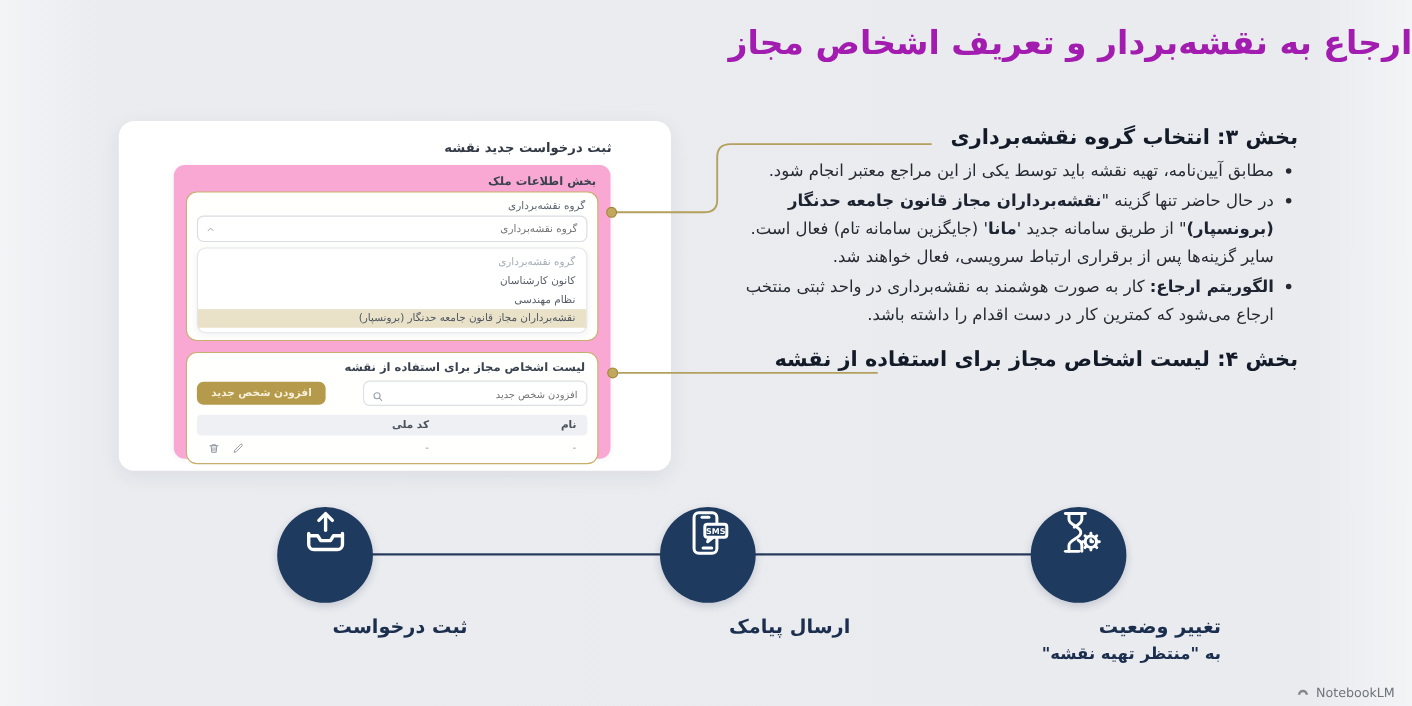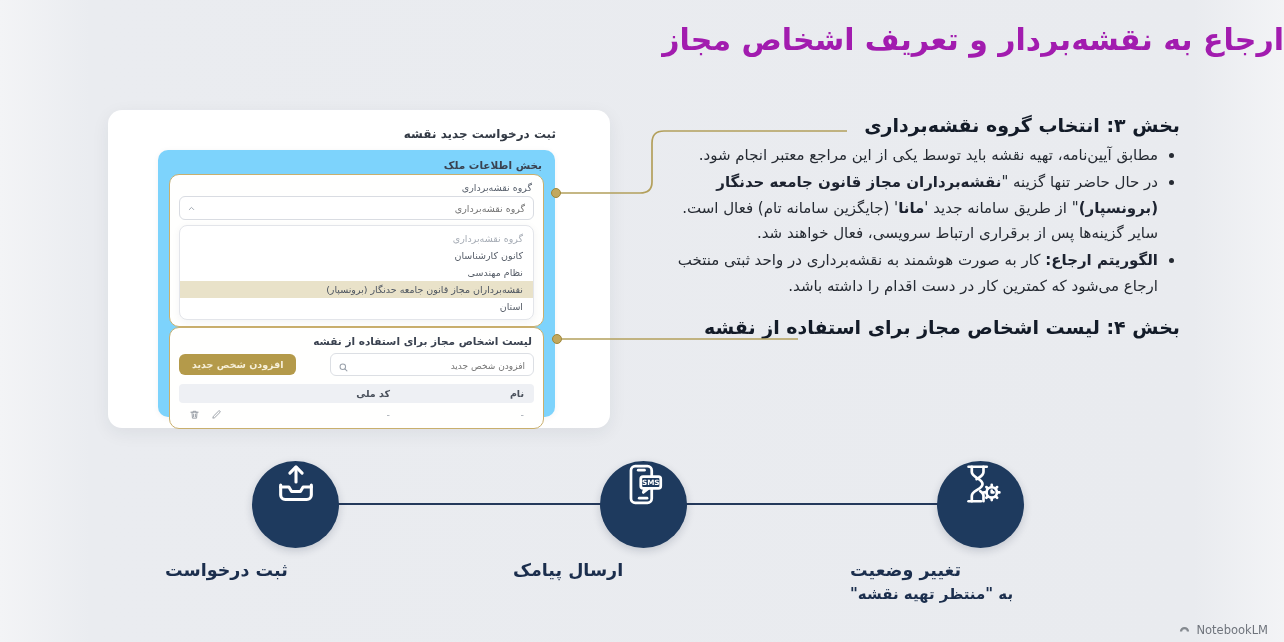--- a/index.html
+++ b/index.html
@@ -22,54 +22,54 @@
   .sec-bullets li b{color:#1d2330;}
   .sec4{margin-top:16px;}
   
   .form-card{
     position:absolute;left:108px;top:110px;width:502px;height:318px;
     background:#ffffff;border-radius:14px;box-shadow:0 5px 18px rgba(30,40,60,.07);
   }
   .card-title{position:absolute;top:17px;right:54px;font-size:12px;font-weight:700;color:#333a45;direction:rtl;}
   .inner-panel{
     position:absolute;top:40px;right:55px;left:50px;bottom:11px;
-    background:#7dd3fc;border-radius:10px;box-shadow:0 1px 6px rgba(20,30,50,.05);
+    background:#f9a8d4;border-radius:10px;box-shadow:0 1px 6px rgba(20,30,50,.05);
     padding:9px 11px;box-sizing:border-box;direction:rtl;
   }
   .sec-label{font-size:10.5px;font-weight:700;color:#3a4250;margin:0 2px 3px 0;}
   .gold-box{border:1.5px solid #c9af6d;border-radius:10px;padding:6px 9px;background:#fffffe;box-sizing:border-box;}
   .field-label{font-size:9.5px;color:#5a626e;margin:1px 2px 3px;}
   .select-box{position:relative;height:22px;border:1px solid #d9dce2;border-radius:6px;background:#fff;display:flex;align-items:center;}
   .select-box input{flex:1;min-width:0;border:0;outline:none;background:transparent;font-size:9.5px;color:#6a727e;padding:0 8px;direction:rtl;font-family:inherit;}
   .select-box .chev{display:flex;align-items:center;padding:0 7px;}
   .dropdown{margin-top:5px;border:1px solid #e3e5ea;border-radius:8px;background:#fff;padding:4px 0;box-shadow:0 2px 8px rgba(20,30,50,.05);}
   .opt{font-size:9.5px;color:#565d68;padding:3px 10px;cursor:default;}
   .opt.muted{color:#a7adb6;}
   .opt.hl{background:#e9e2c9;color:#4d5560;}
-  .box2{}
+  .box2{margin-top:10px;}
   .list-title{font-size:10.5px;font-weight:700;color:#3a4250;margin:1px 2px 6px;}
   .add-row{display:flex;align-items:center;justify-content:space-between;}
   .search-wrap{position:relative;width:57%;height:21px;border:1px solid #dcdfe4;border-radius:6px;background:#fff;}
   .search-wrap input{width:100%;height:100%;border:0;outline:none;border-radius:6px;font-size:9px;color:#9aa1ab;padding:0 8px 0 24px;box-sizing:border-box;direction:rtl;font-family:inherit;background:transparent;}
   .mag{position:absolute;left:7px;top:4px;}
   .add-btn{background:#b49a4a;color:#f7f0da;font-size:9.5px;font-weight:700;border:0;border-radius:6px;padding:5px 13px;cursor:pointer;font-family:inherit;}
   .ptable{margin-top:8px;}
   .thead{display:flex;background:#eef0f4;border-radius:4px;padding:4px 10px;font-size:9.5px;color:#4a515c;font-weight:700;}
   .trow{display:flex;padding:6px 10px 2px;font-size:9.5px;color:#9aa1ab;align-items:center;}
   .cell-name{width:40%;}
   .cell-code{width:37%;}
   .cell-actions{display:flex;gap:11px;margin-right:auto;align-items:center;}
   .icon-btn{display:flex;align-items:center;cursor:pointer;background:none;border:0;padding:0;}
   
   .overlay{position:absolute;left:0;top:0;width:1284px;height:642px;pointer-events:none;z-index:6;}
   
   .flow-line{position:absolute;left:295px;top:503px;width:685px;height:2.4px;background:#24395b;z-index:1;}
   .step-circle{position:absolute;top:461px;width:87px;height:87px;border-radius:50%;background:#1e3a5e;display:flex;justify-content:center;z-index:2;box-shadow:0 3px 8px rgba(20,35,60,.18);}
   .c1{left:252px;} .c2{left:600px;} .c3{left:937px;}
-  .step-label{position:absolute;top:560px;width:260px;text-align:left;direction:rtl;z-index:2;}
+  .step-label{position:absolute;top:560px;width:260px;text-align:right;direction:rtl;z-index:2;}
   .l1{left:165px;} .l2{left:513px;} .l3{left:850px;}
   .step-label .main{font-size:17.5px;font-weight:700;color:#1b2e4d;}
   .step-label .sub{font-size:15px;font-weight:700;color:#1b2e4d;margin-top:5px;}
   
   .watermark{position:absolute;right:16px;bottom:5px;display:flex;align-items:center;gap:5px;color:#6f747c;font-size:11.5px;}
 </style>
 </head>
 <body>
 
 <div class="main-title">ارجاع به نقشه‌بردار و تعریف اشخاص مجاز</div>
@@ -88,21 +88,20 @@
           <svg viewBox="0 0 24 24" width="9" height="9" fill="none" stroke="#9aa1ab" stroke-width="2.4" stroke-linecap="round" stroke-linejoin="round">
               <path d="M6 15l6-6 6 6"></path>
             </svg>
         </span>
       </div>
       <div class="dropdown">
         <div class="opt muted">گروه نقشه‌برداری</div>
         <div class="opt">کانون کارشناسان</div>
         <div class="opt">نظام مهندسی</div>
         <div class="opt hl">نقشه‌برداران مجاز قانون جامعه حدنگار (برونسپار)</div>
-        <div class="opt">استان</div>
       </div>
     </div>
 
     <div class="gold-box box2">
       <div class="list-title">لیست اشخاص مجاز برای استفاده از نقشه</div>
       <div class="add-row">
         <div class="search-wrap">
           <input type="text" placeholder="افزودن شخص جدید" style="">
           <span class="mag">
             <svg viewBox="0 0 24 24" width="11" height="11" fill="none" stroke="#9aa1ab" stroke-width="2.2" stroke-linecap="round">

